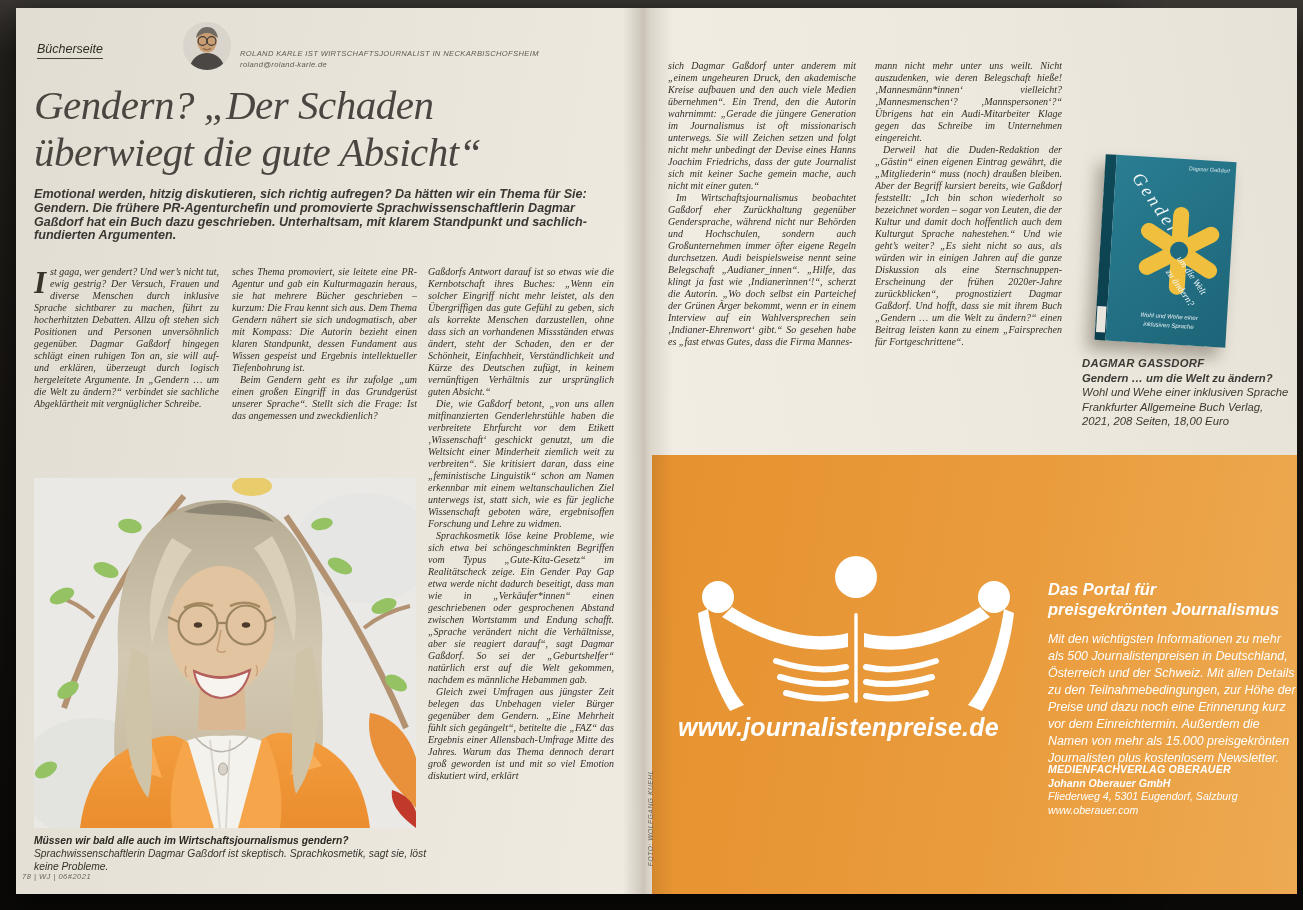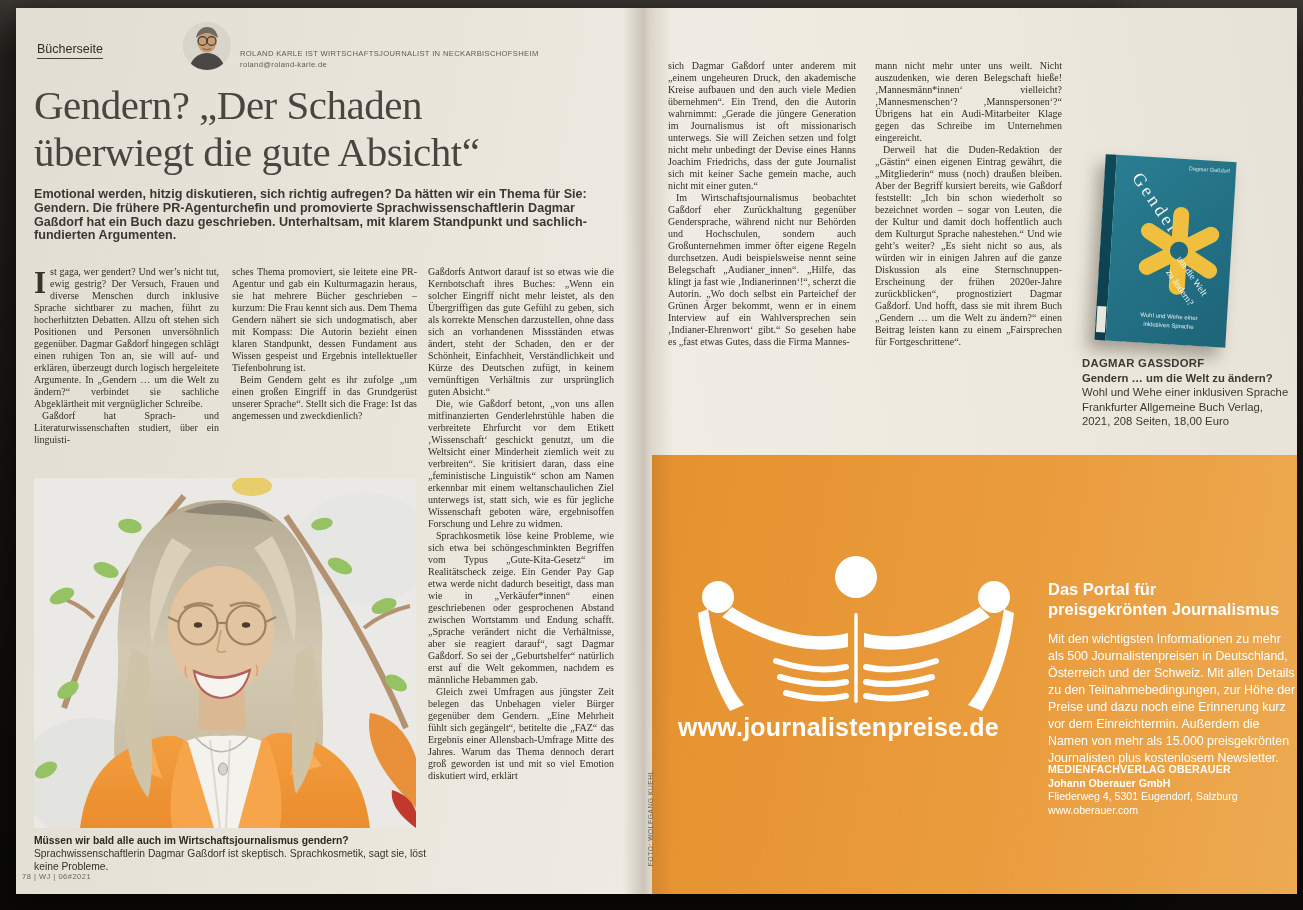--- a/index.html
+++ b/index.html
@@ -1,17 +1,17 @@
 <!DOCTYPE html>
 <html><head>
 <meta charset="utf-8">
 <style>
   html,body{margin:0;padding:0;background:#0e0c0a;}
   .stage{position:relative;width:1303px;height:910px;background:linear-gradient(180deg,#3a3733 0%,#23201c 6%,#15120f 50%,#0a0908 100%);overflow:hidden;font-family:"Liberation Sans",sans-serif;}
-  .spread{position:absolute;left:16px;top:8px;width:1112px;height:886px;box-shadow:0 6px 30px rgba(0,0,0,.6);}
+  .spread{position:absolute;left:16px;top:8px;width:1112px;height:886px;box-shadow:0 6px 30px rgba(0,0,0,.6);font-style:italic;}
   .page{position:absolute;top:0;height:100%;overflow:hidden;}
   .page-left{left:0;width:629px;background:linear-gradient(100deg,#e2ddd2 0%,#e9e5db 55%,#efebe2 100%);}
   .page-right{left:629px;width:652px;background:linear-gradient(260deg,#e7e2d7 0%,#ede9df 45%,#f2eee5 100%);}
   .gutter{position:absolute;left:607px;top:0;width:50px;height:100%;z-index:6;pointer-events:none;
     background:linear-gradient(to right,rgba(70,48,22,0) 0%,rgba(60,42,20,.20) 42%,rgba(60,42,20,.12) 55%,rgba(70,48,22,0) 100%);}
   .abs{position:absolute;}
 
   
   .section-label{left:21px;top:34px;font-size:12.5px;color:#2f2c28;border-bottom:1.5px solid #44403a;padding-bottom:2px;}
   .avatar{left:167px;top:14px;width:48px;height:48px;border-radius:50%;overflow:hidden;background:#d8d4cc;}
@@ -81,21 +81,20 @@
 
       <div class="abs headline">
         <div>Gendern? „Der Schaden</div>
         <div>überwiegt die gute Absicht“</div>
       </div>
 
       <div class="abs intro">Emotional werden, hitzig diskutieren, sich richtig aufregen? Da hätten wir ein Thema für Sie: Gendern. Die frühere PR-Agenturchefin und promovierte Sprachwissenschaftlerin Dagmar Gaßdorf hat ein Buch dazu geschrieben. Unterhaltsam, mit klarem Standpunkt und sachlich-fundierten Argumenten.</div>
 
       <div class="abs bodycol col1">
         <p><span class="dropcap">I</span><span>st gaga, wer gendert? Und wer’s nicht tut, ewig gestrig? Der Versuch, Frauen und diverse Menschen durch inklusive Sprache sichtbarer zu machen, führt zu hocherhitzten Debatten. Allzu oft stehen sich Positionen und Personen unversöhnlich gegenüber. Dagmar Gaßdorf hingegen schlägt einen ruhigen Ton an, sie will auf- und erklären, überzeugt durch logisch hergeleitete Argumente. In „Gendern … um die Welt zu ändern?“ verbindet sie sachliche Abgeklärtheit mit vergnüglicher Schreibe.</span></p>
-        <p>Gaßdorf hat Sprach- und Literaturwissenschaften studiert, über ein linguisti-</p>
       </div>
 
       <div class="abs bodycol col2">
         <p>sches Thema promoviert, sie leitete eine PR-Agentur und gab ein Kulturmagazin heraus, sie hat mehrere Bücher geschrieben – kurzum: Die Frau kennt sich aus. Dem Thema Gendern nähert sie sich undogmatisch, aber mit Kompass: Die Autorin bezieht einen klaren Standpunkt, dessen Fundament aus Wissen gespeist und Ergebnis intellektueller Tiefenbohrung ist.</p>
         <p>Beim Gendern geht es ihr zufolge „um einen großen Eingriff in das Grundgerüst unserer Sprache“. Stellt sich die Frage: Ist das angemessen und zweckdienlich?</p>
       </div>
 
       <div class="abs bodycol col3">
         <p>Gaßdorfs Antwort darauf ist so etwas wie die Kernbotschaft ihres Buches: „Wenn ein solcher Eingriff nicht mehr leistet, als den Übergriffigen das gute Gefühl zu geben, sich als korrekte Menschen darzustellen, ohne dass sich an vorhandenen Missständen etwas ändert, steht der Schaden, den er der Schönheit, Einfachheit, Verständlichkeit und Kürze des Deutschen zufügt, in keinem vernünftigen Verhältnis zur ursprünglich guten Absicht.“</p>
         <p>Die, wie Gaßdorf betont, „von uns allen mitfinanzierten Genderlehrstühle haben die verbreitete Ehrfurcht vor dem Etikett ‚Wissenschaft‘ geschickt genutzt, um die Weltsicht einer Minderheit ziemlich weit zu verbreiten“. Sie kritisiert daran, dass eine „feministische Linguistik“ schon am Namen erkennbar mit einem weltanschaulichen Ziel unterwegs ist, statt sich, wie es für jegliche Wissenschaft geboten wäre, ergebnisoffen Forschung und Lehre zu widmen.</p>

